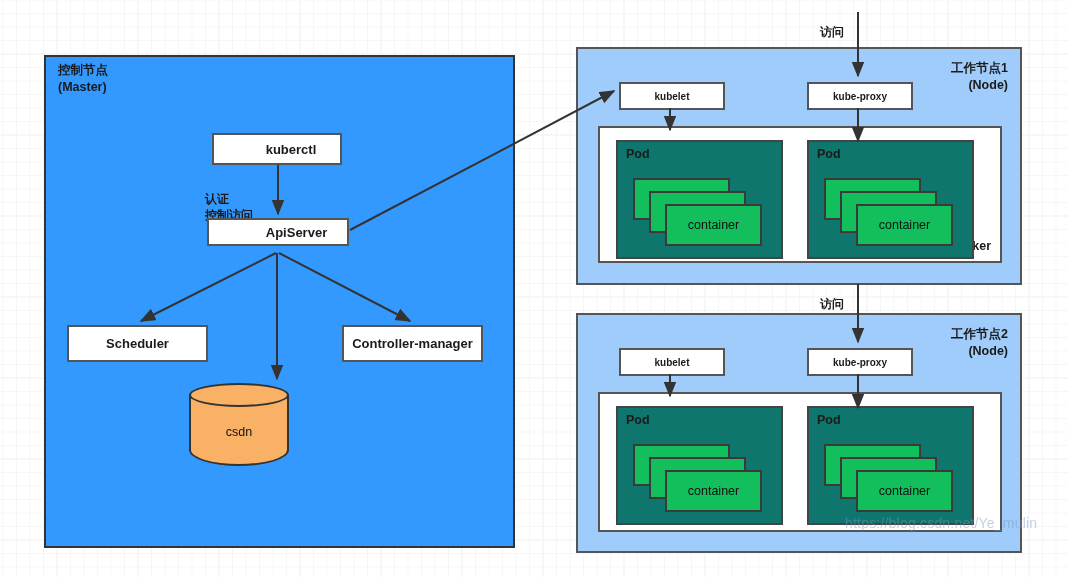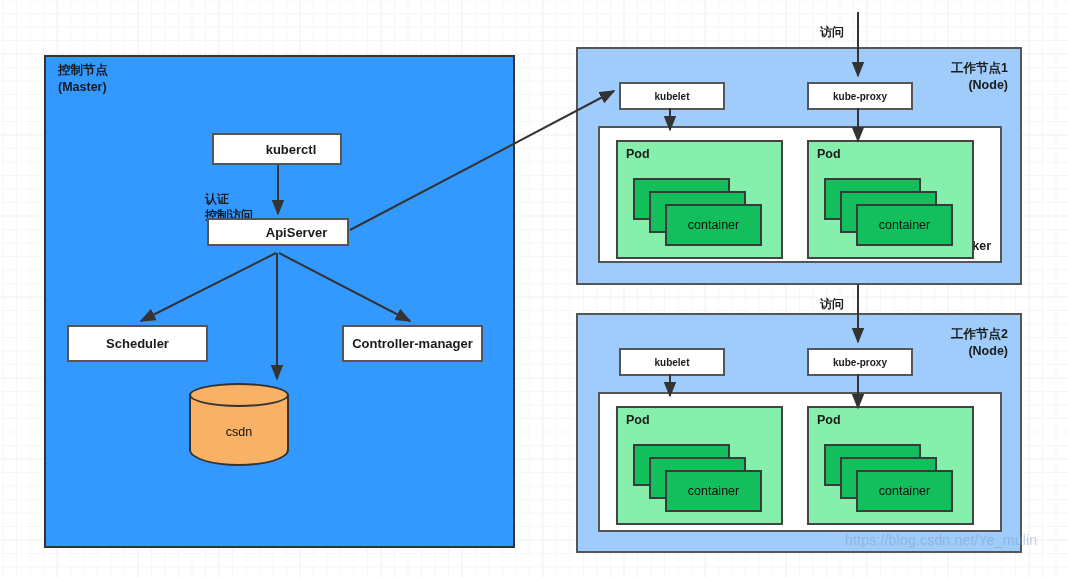--- a/index.html
+++ b/index.html
@@ -53,21 +53,21 @@
     position: absolute;
     background: #ffffff;
     border: 2px solid #555555;
     box-sizing: border-box;
   }
   #docker1 { left: 20px; top: 77px; width: 404px; height: 137px; }
   #docker2 { left: 20px; top: 77px; width: 404px; height: 140px; }
 
   .pod-box {
     position: absolute;
-    background: #86efac;
+    background: #0f766e;
     border: 2px solid #444444;
     box-sizing: border-box;
     width: 167px;
     height: 119px;
     top: 12px;
   }
   .pod-left  { left: 16px; }
   .pod-right { left: 207px; }
   .pod-label {
     position: absolute;
@@ -208,21 +208,21 @@
     position: absolute;
     font-size: 12px;
     font-weight: bold;
     color: #1a1a1a;
   }
   #access1 { left: 820px; top: 24px; }
   #access2 { left: 820px; top: 296px; }
 
   #watermark {
     position: absolute;
-    left: 845px; top: 532px;
+    left: 845px; top: 515px;
     font-size: 14px;
     color: rgba(120, 150, 190, 0.45);
     letter-spacing: 0.2px;
     white-space: nowrap;
   }
 
   svg.arrows {
     position: absolute;
     left: 0; top: 0;
     width: 1068px; height: 577px;

